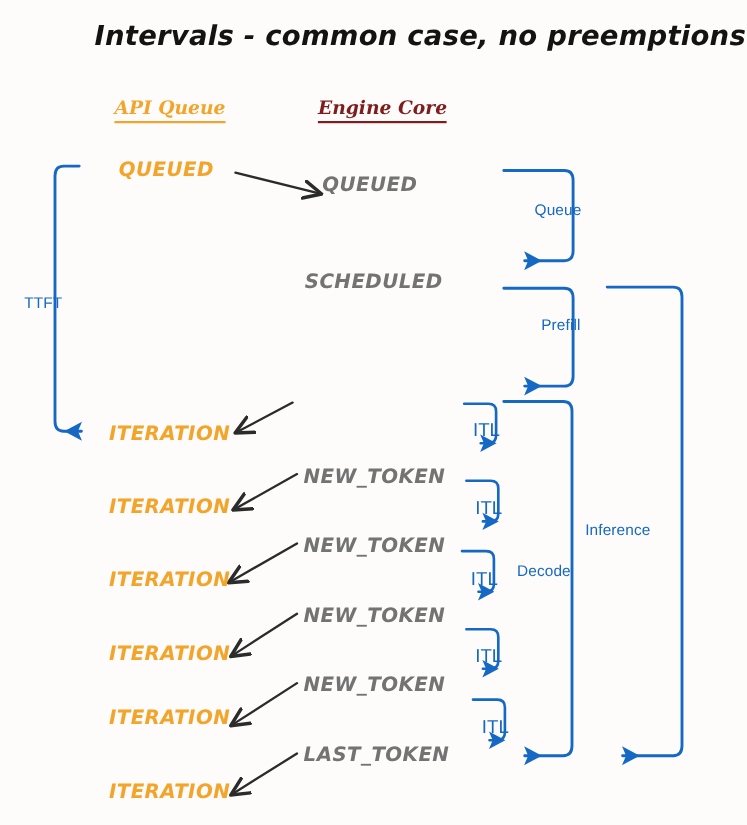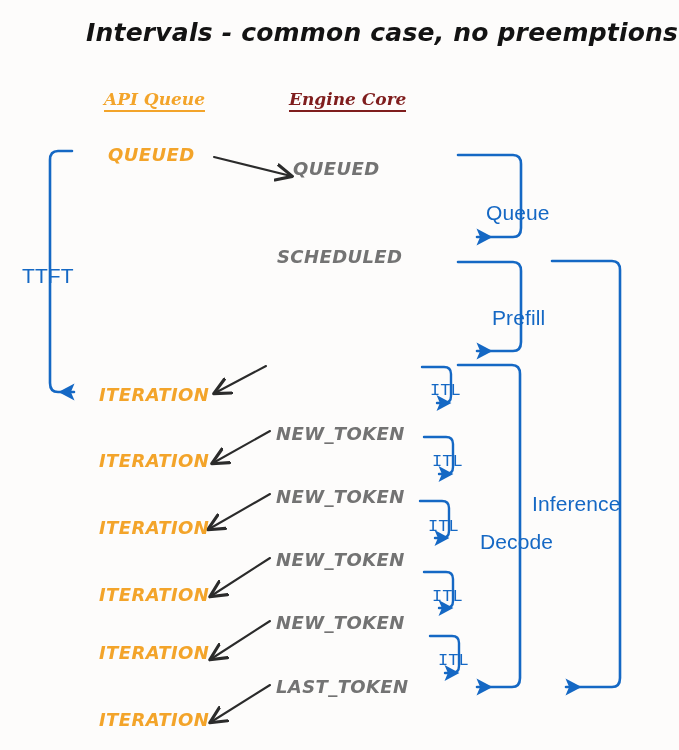--- a/index.html
+++ b/index.html
@@ -49,27 +49,26 @@
     font-family: "DejaVu Sans", sans-serif;
     font-style: italic;
     font-weight: bold;
     font-size: 18px;
     letter-spacing: 0.4px;
   }
   .state-orange { color: #f3a42a; }
   .state-red { color: #737373; }
   .blue-label {
     font-family: "Liberation Sans", sans-serif;
-    font-size: 21px;
+    font-size: 14px;
     color: #1568c4;
     letter-spacing: 0.1px;
-    margin-top: 19px;
   }
   .itl-label {
-    font-family: Liberation Mono, monospace;
+    font-family: Liberation Sans, sans-serif;
     font-size: 17px;
     color: #1568c4;
     text-align: right;
   }
 </style>
 </head>
 <body>
 
 <div id="canvas">
 
@@ -136,24 +135,24 @@
   <div class="txt state state-orange" style="left:99px; top:711px;">ITERATION</div>
 
   <div class="txt state state-red" style="left:293px; top:160px;">QUEUED</div>
   <div class="txt state state-red" style="left:277px; top:248px;text-align:right;">SCHEDULED</div>
   <div class="txt state state-red" style="left:276px; top:425px;">NEW_TOKEN</div>
   <div class="txt state state-red" style="left:276px; top:488px;">NEW_TOKEN</div>
   <div class="txt state state-red" style="left:276px; top:551px;">NEW_TOKEN</div>
   <div class="txt state state-red" style="left:276px; top:614px;">NEW_TOKEN</div>
   <div class="txt state state-red" style="left:276px; top:678px;text-align:center;">LAST_TOKEN</div>
 
-  <div class="txt blue-label" style="left:22px; top:246px;">TTFT</div>
+  <div class="txt blue-label" style="left:22px; top:268px;">TTFT</div>
   <div class="txt blue-label" style="left:486px; top:183px;">Queue</div>
   <div class="txt blue-label" style="left:492px; top:288px;text-align:right;">Prefill</div>
-  <div class="txt blue-label" style="left:480px; top:512px;">Decode</div>
+  <div class="txt blue-label" style="left:470px; top:512px;">Decode</div>
   <div class="txt blue-label" style="left:532px; top:474px;">Inference</div>
 
   <div class="txt itl-label" style="left:430px; top:382px;">ITL</div>
   <div class="txt itl-label" style="left:432px; top:453px;">ITL</div>
   <div class="txt itl-label" style="left:428px; top:518px;">ITL</div>
   <div class="txt itl-label" style="left:432px; top:588px;">ITL</div>
   <div class="txt itl-label" style="left:438px; top:652px;">ITL</div>
 
 </div>
 

